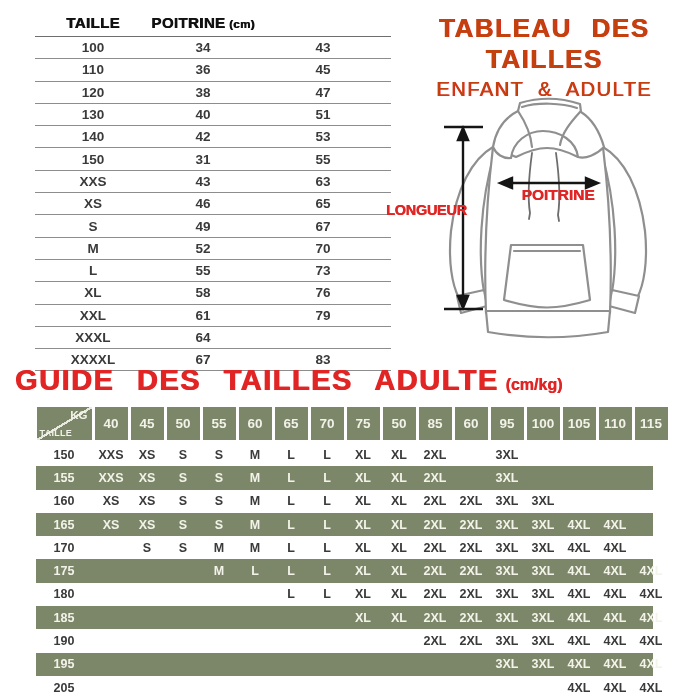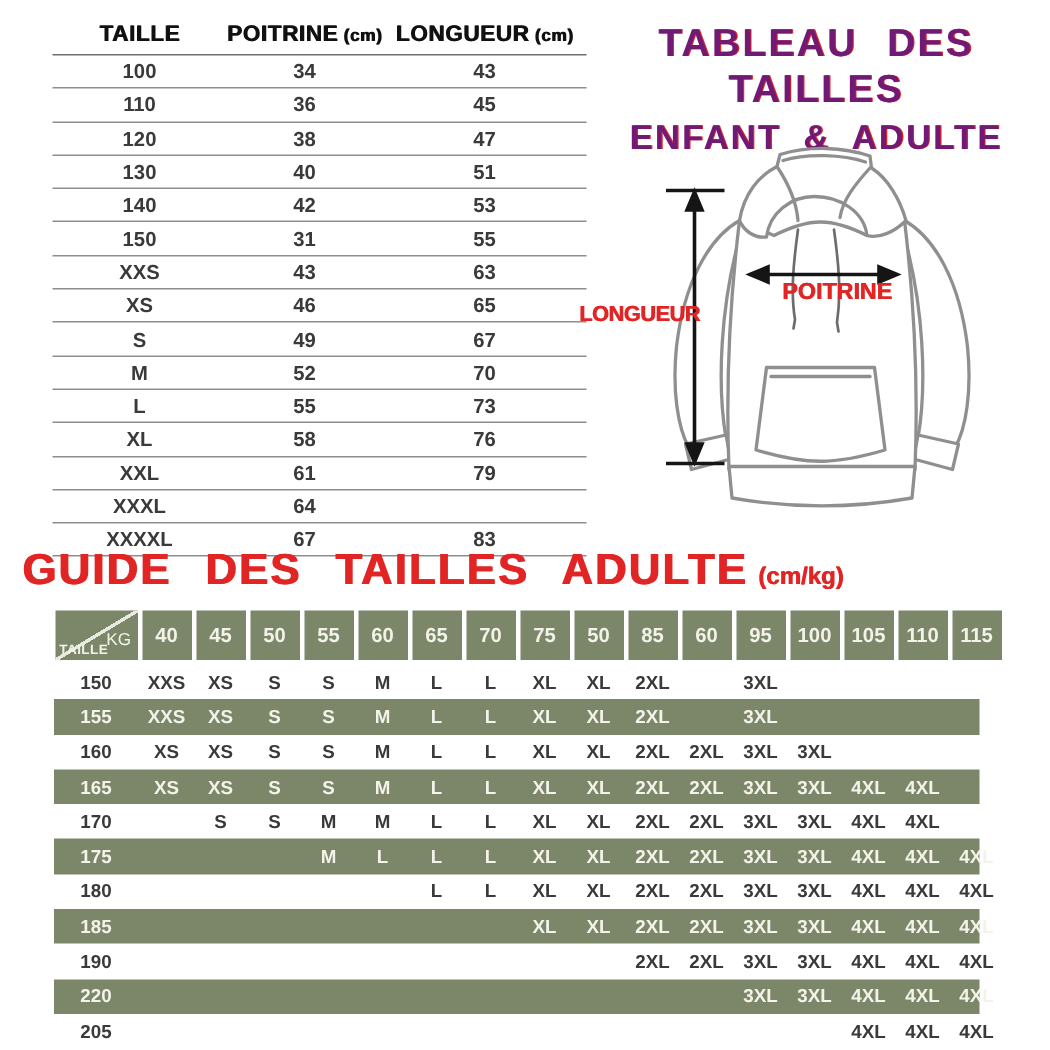--- a/index.html
+++ b/index.html
@@ -11,24 +11,24 @@
   .st-header{display:grid;grid-template-columns:116px 104px 136px;height:27px;align-items:center;
              border-bottom:1.5px solid #6e6e6e;}
   .st-hcell{text-align:center;font-weight:bold;font-size:15px;color:#111;
             text-shadow:.6px 0 0 #111;letter-spacing:.4px;white-space:nowrap;}
   .st-hcell .unit{font-size:11.5px;}
   .st-row{display:grid;grid-template-columns:116px 104px 136px;height:21.3px;align-items:center;
           border-bottom:1px solid #8d8d8d;}
   .st-cell{text-align:center;font-weight:bold;font-size:13.5px;color:#3a3a3a;}
 
   
-  .main-title{position:absolute;left:390px;top:13px;width:308px;text-align:center;color:#701a75;}
+  .main-title{position:absolute;left:390px;top:13px;width:308px;text-align:center;color:#c2410c;}
   .mt1{font-size:26px;font-weight:bold;letter-spacing:1.5px;word-spacing:11px;
        text-shadow:.8px 0 0 #e12525;}
-  .mt2{font-size:23px;font-weight:bold;letter-spacing:1.5px;word-spacing:7px;margin-top:3px;
+  .mt2{font-size:20px;font-weight:normal;letter-spacing:1.5px;word-spacing:7px;margin-top:3px;
        text-shadow:.8px 0 0 #e12525;}
 
   
   .diagram{position:absolute;left:380px;top:95px;width:320px;height:245px;}
   .diagram svg{position:absolute;left:0;top:0;}
   .lbl-long{position:absolute;left:6px;top:107px;width:78px;text-align:center;
             font-size:14.5px;font-weight:bold;color:#e12525;letter-spacing:-.3px;
             text-shadow:.5px 0 0 #e12525;}
   .lbl-poit{position:absolute;left:130px;top:91px;width:96px;text-align:center;
             font-size:15.5px;font-weight:bold;color:#e12525;text-shadow:.5px 0 0 #e12525;}
@@ -39,41 +39,40 @@
   .gt-main{font-size:29px;letter-spacing:1.5px;word-spacing:13px;text-shadow:.9px 0 0 #e12525;}
   .gt-unit{font-size:16px;margin-left:7px;text-shadow:.5px 0 0 #e12525;}
 
   
   .guide-table{position:absolute;left:35px;top:407px;width:634px;}
   .g-header{display:grid;grid-template-columns:58px repeat(16,36px);height:33px;margin-bottom:3px;}
   .g-corner{position:relative;margin:0 1.5px;
             background:linear-gradient(to bottom right,
               rgba(0,0,0,0) calc(50% - 1.2px),#e9e9df calc(50% - 1.2px),
               #e9e9df calc(50% + 1.2px),rgba(0,0,0,0) calc(50% + 1.2px)),#7c8769;}
-  .g-corner .ck{position:absolute;right:4px;top:14px;font-size:11.5px;font-weight:normal;color:#f2f2e8;}
+  .g-corner .ck{position:absolute;right:4px;top:2px;font-size:11.5px;font-weight:bold;color:#f2f2e8;}
   .g-corner .ct{position:absolute;left:3px;bottom:2px;font-size:9px;font-weight:bold;color:#f2f2e8;
                 letter-spacing:.3px;}
   .g-hcell{margin:0 1.5px;background:#7c8769;color:#f2f2e8;font-weight:bold;font-size:13.5px;
            display:flex;align-items:center;justify-content:center;}
   .g-row{display:grid;grid-template-columns:58px repeat(16,36px);height:23.3px;align-items:center;}
   .g-row.green{background-image:linear-gradient(#7c8769,#7c8769);background-repeat:no-repeat;
                background-size:617px 100%;background-position:1px 0;}
   .g-label,.g-cell{text-align:center;font-weight:bold;font-size:12.5px;color:#3a3a3a;}
   .g-row.green .g-label,.g-row.green .g-cell{color:#f3f3ea;}
 </style>
 </head>
 <body>
 
 <div class="canvas">
 
   <div class="size-table">
     <div class="st-header" id="st-header">
         <div class="st-hcell"><span>TAILLE</span></div>
         <div class="st-hcell"><span>POITRINE</span><span class="unit"> (cm)</span></div>
-        <div class="st-hcell"><span>LONGUEUR</span><span class="unit"> (cm)</span></div>
       </div>
     <div id="st-body">
         <div class="st-row">
           <div class="st-cell">100</div>
           <div class="st-cell">34</div>
           <div class="st-cell">43</div>
         </div>
         <div class="st-row">
           <div class="st-cell">110</div>
           <div class="st-cell">36</div>
@@ -386,21 +385,21 @@
           <div class="g-cell"></div>
           <div class="g-cell">2XL</div>
           <div class="g-cell">2XL</div>
           <div class="g-cell">3XL</div>
           <div class="g-cell">3XL</div>
           <div class="g-cell">4XL</div>
           <div class="g-cell">4XL</div>
           <div class="g-cell">4XL</div>
         </div>
         <div class="g-row green">
-          <div class="g-label">220</div>
+          <div class="g-label">195</div>
           <div class="g-cell"></div>
           <div class="g-cell"></div>
           <div class="g-cell"></div>
           <div class="g-cell"></div>
           <div class="g-cell"></div>
           <div class="g-cell"></div>
           <div class="g-cell"></div>
           <div class="g-cell"></div>
           <div class="g-cell"></div>
           <div class="g-cell"></div>

